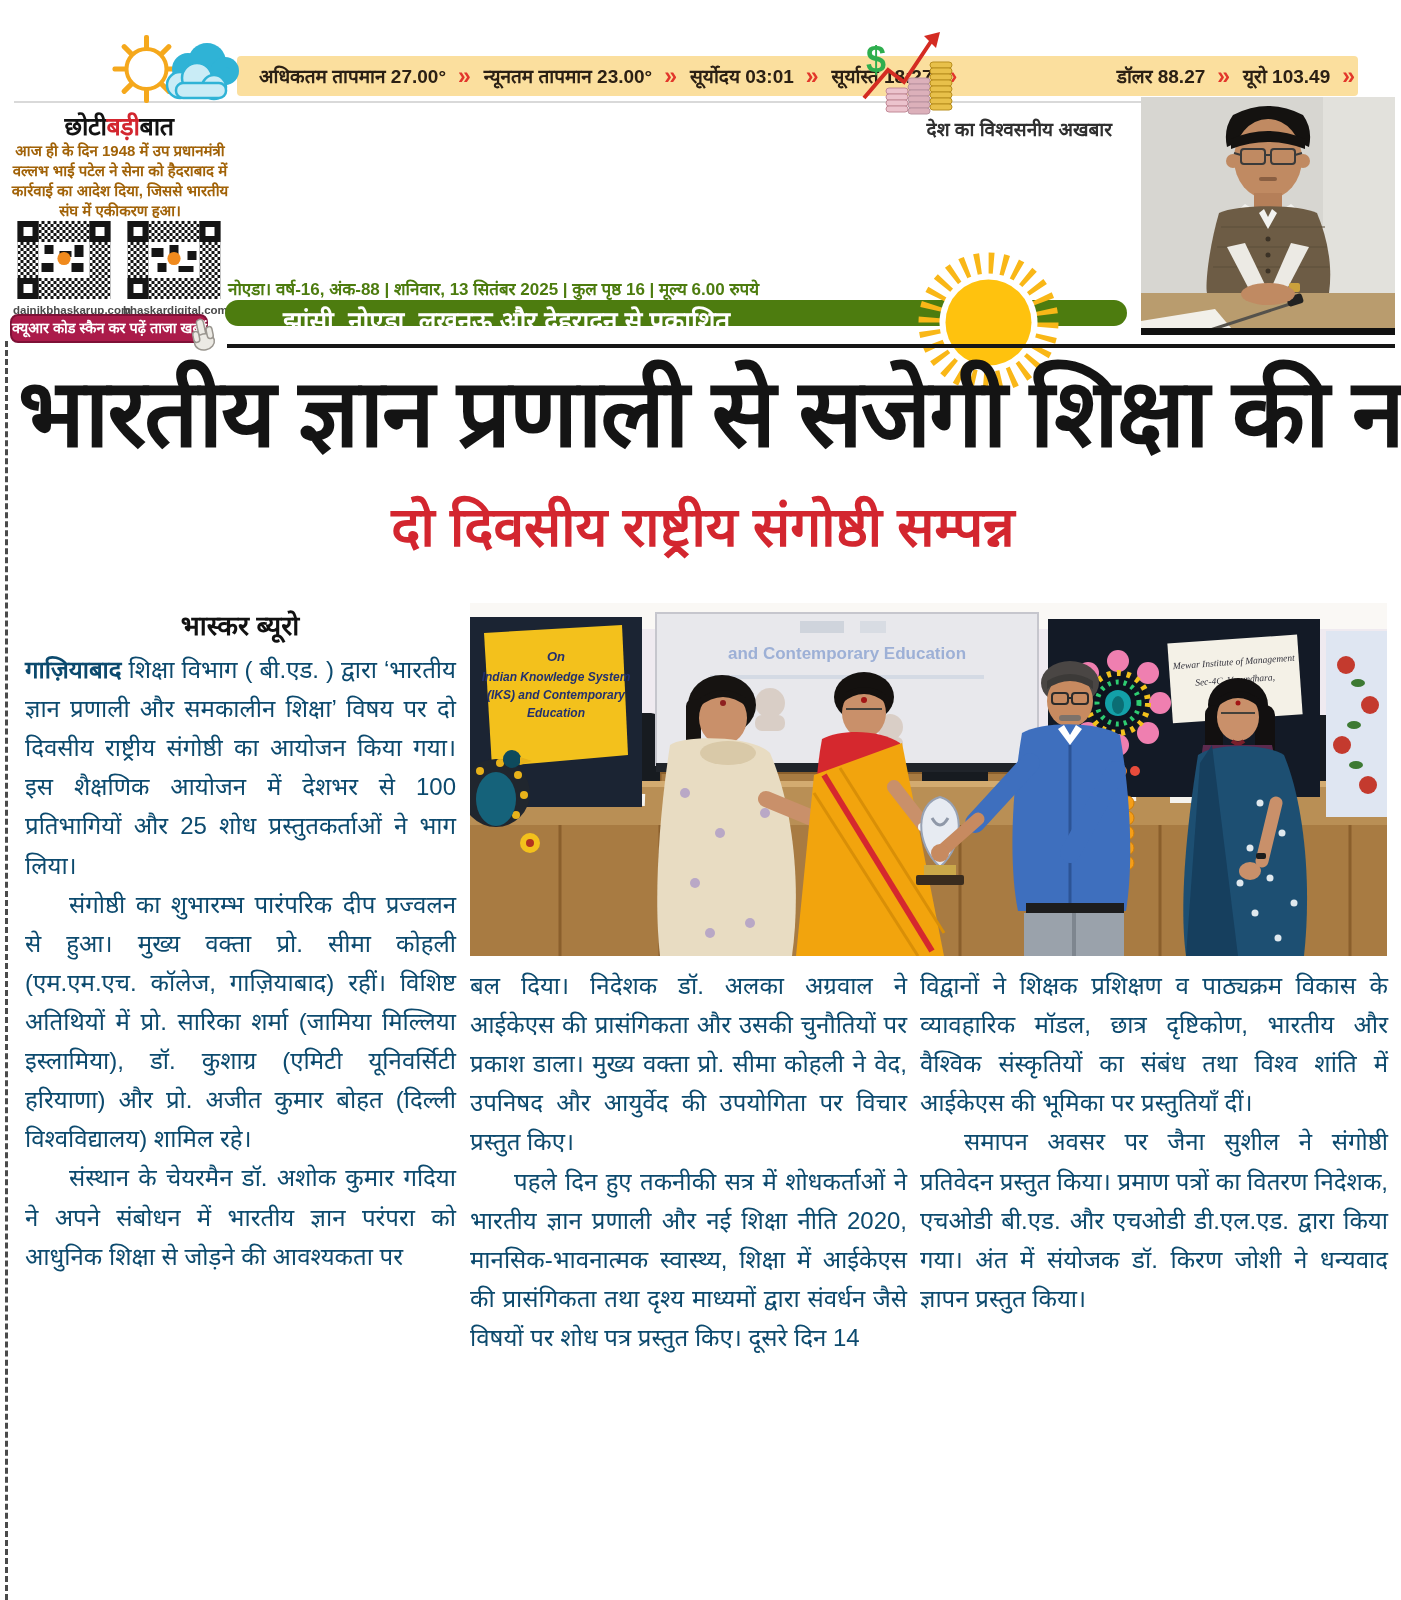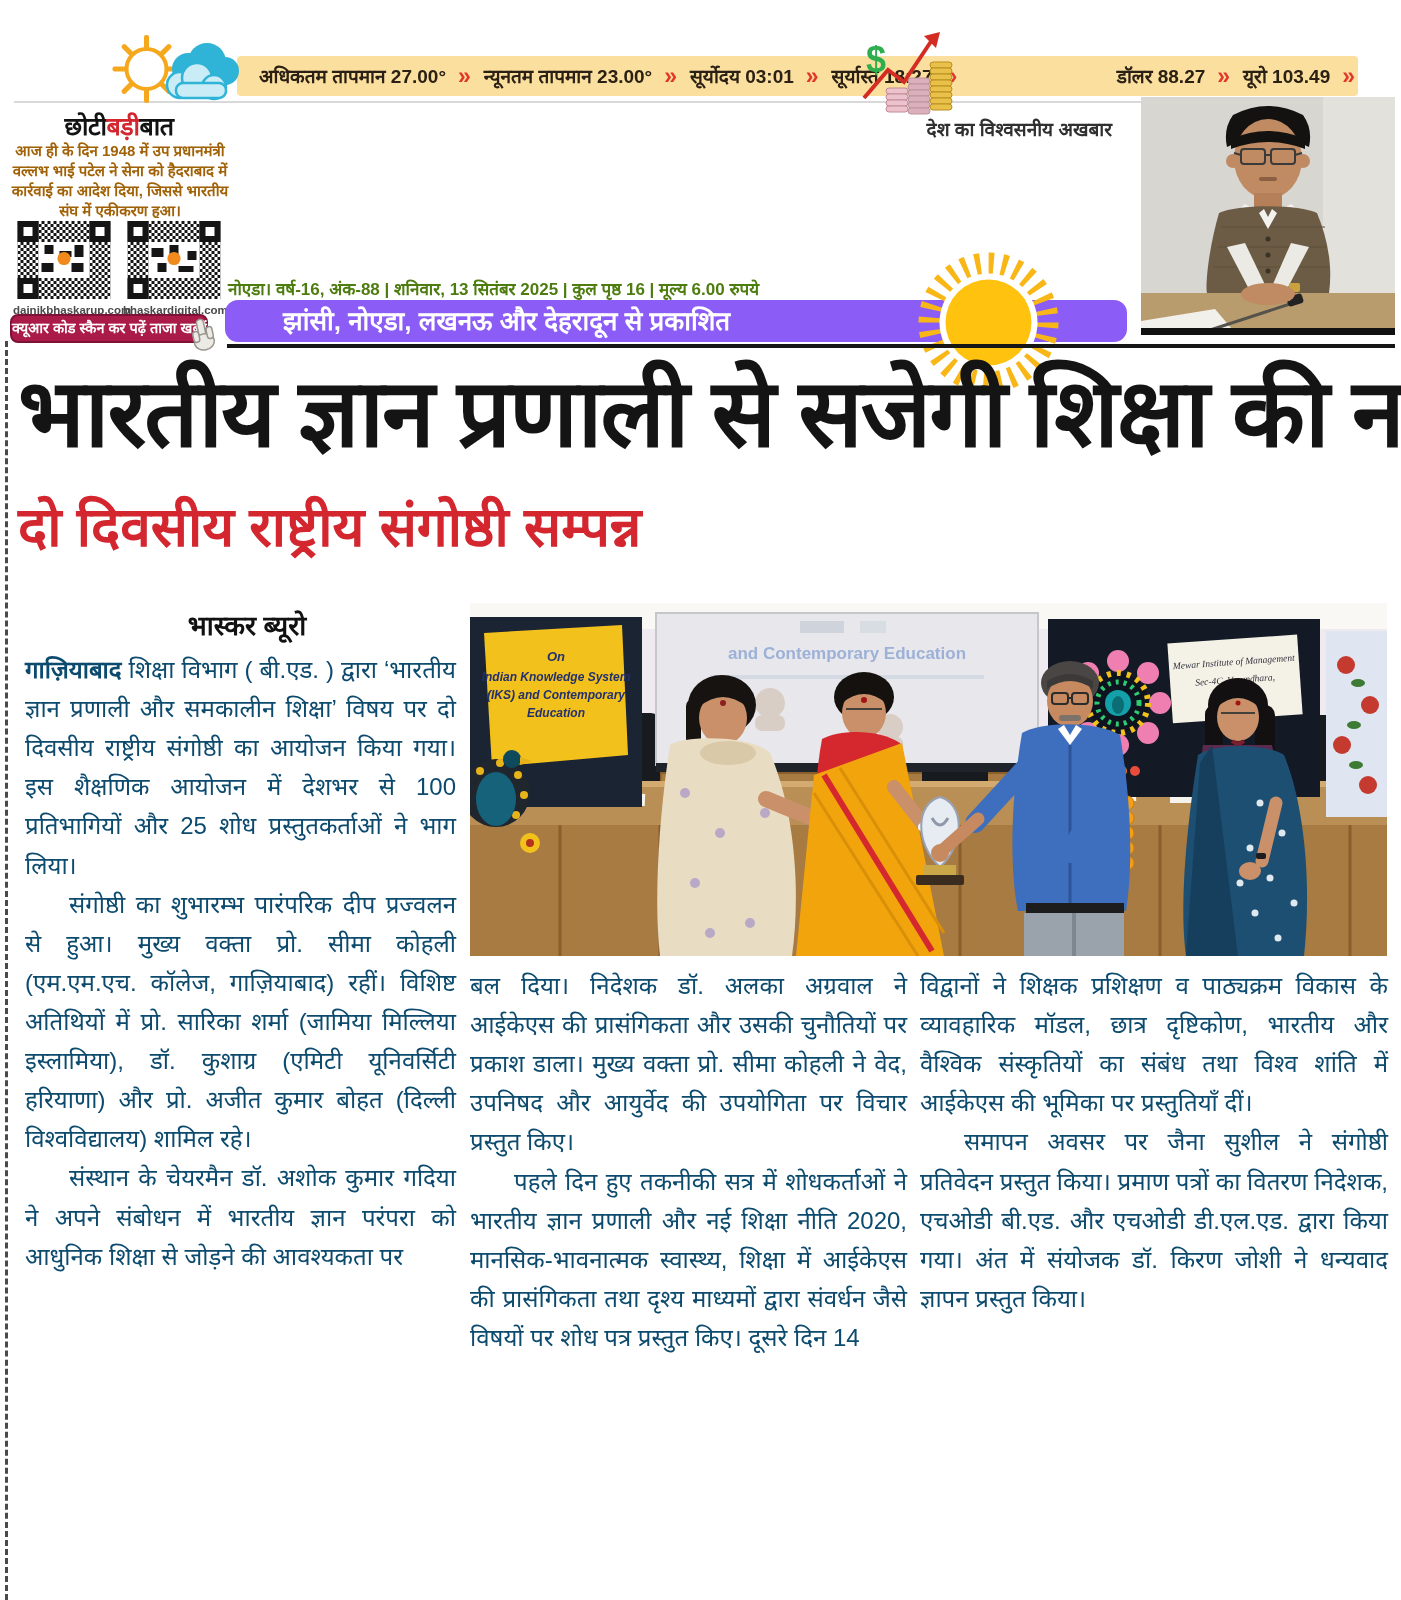--- a/index.html
+++ b/index.html
@@ -33,40 +33,40 @@
   .hand { position:absolute; left:188px; top:318px; width:30px; height:34px; }
 
   
   .mast-title { position:absolute; left:250px; top:110px; width:860px; text-align:center;
     font-size:130px; font-weight:900; color:#121212; line-height:1.08;
     letter-spacing:-3px; white-space:nowrap; }
   .mast-tagline { position:absolute; left:900px; top:116px; width:212px; text-align:right;
     font-size:19px; font-weight:600; color:#303030; white-space:nowrap; }
   .pub-line { position:absolute; left:228px; top:277px; width:900px;
     font-size:17px; font-weight:700; color:#4d7c0f; white-space:nowrap; }
-  .edition-bar { position:absolute; left:225px; top:300px; width:902px; height:42px;
-    background:#8b5cf6;border-radius:13px; }
+  .edition-bar { position:absolute; left:225px; top:300px; width:902px; height:26px;
+    background:#4d7c0f;border-radius:13px; }
   .edition-bar .label { padding-left:58px; font-size:26px; font-weight:800;
     color:#ffffff; line-height:42px; white-space:nowrap; }
   .bar-sun { position:absolute; left:916px; top:250px; width:145px; height:145px; }
   .black-rule { position:absolute; left:227px; top:344px; width:1168px; height:4px; background:#161616; }
   .portrait { position:absolute; left:1141px; top:97px; width:254px; height:238px; }
   .portrait svg { display:block; width:100%; height:100%; }
 
   
   .dash-line { position:absolute; left:5px; top:341px; height:1259px; width:0;
     border-left:3px dashed #4a4a4a; }
   .headline { position:absolute; left:18px; top:352px; width:1370px; text-align:center;
     font-size:95px; font-weight:900; color:#141414; letter-spacing:-2px;
     line-height:1.3; white-space:nowrap; }
-  .subheadline { position:absolute; left:18px; top:490px; width:1370px; 
+  .subheadline { position:absolute; left:18px; top:490px; width:1370px; text-align:center;
     font-size:55px; font-weight:800; color:#d3262f; line-height:1.35; white-space:nowrap; }
 
   
-  .byline { position:absolute; left:32px; top:606px; width:430px; text-align:center;
+  .byline { position:absolute; left:25px; top:606px; width:430px; text-align:center;
     font-size:27px; font-weight:800; color:#111; }
   .col { position:absolute; font-size:24px; font-weight:500; color:#0c4a6e;
     line-height:1.63; text-align:justify; }
   .col p { margin:0; }
   .col p.indent { text-indent:44px; }
   .col b.dateline { font-weight:900; }
   .col-1 { left:25px; top:650px; width:431px; }
   .col-2 { left:470px; top:966px; width:437px; }
   .col-3 { left:920px; top:966px; width:468px; }
 

